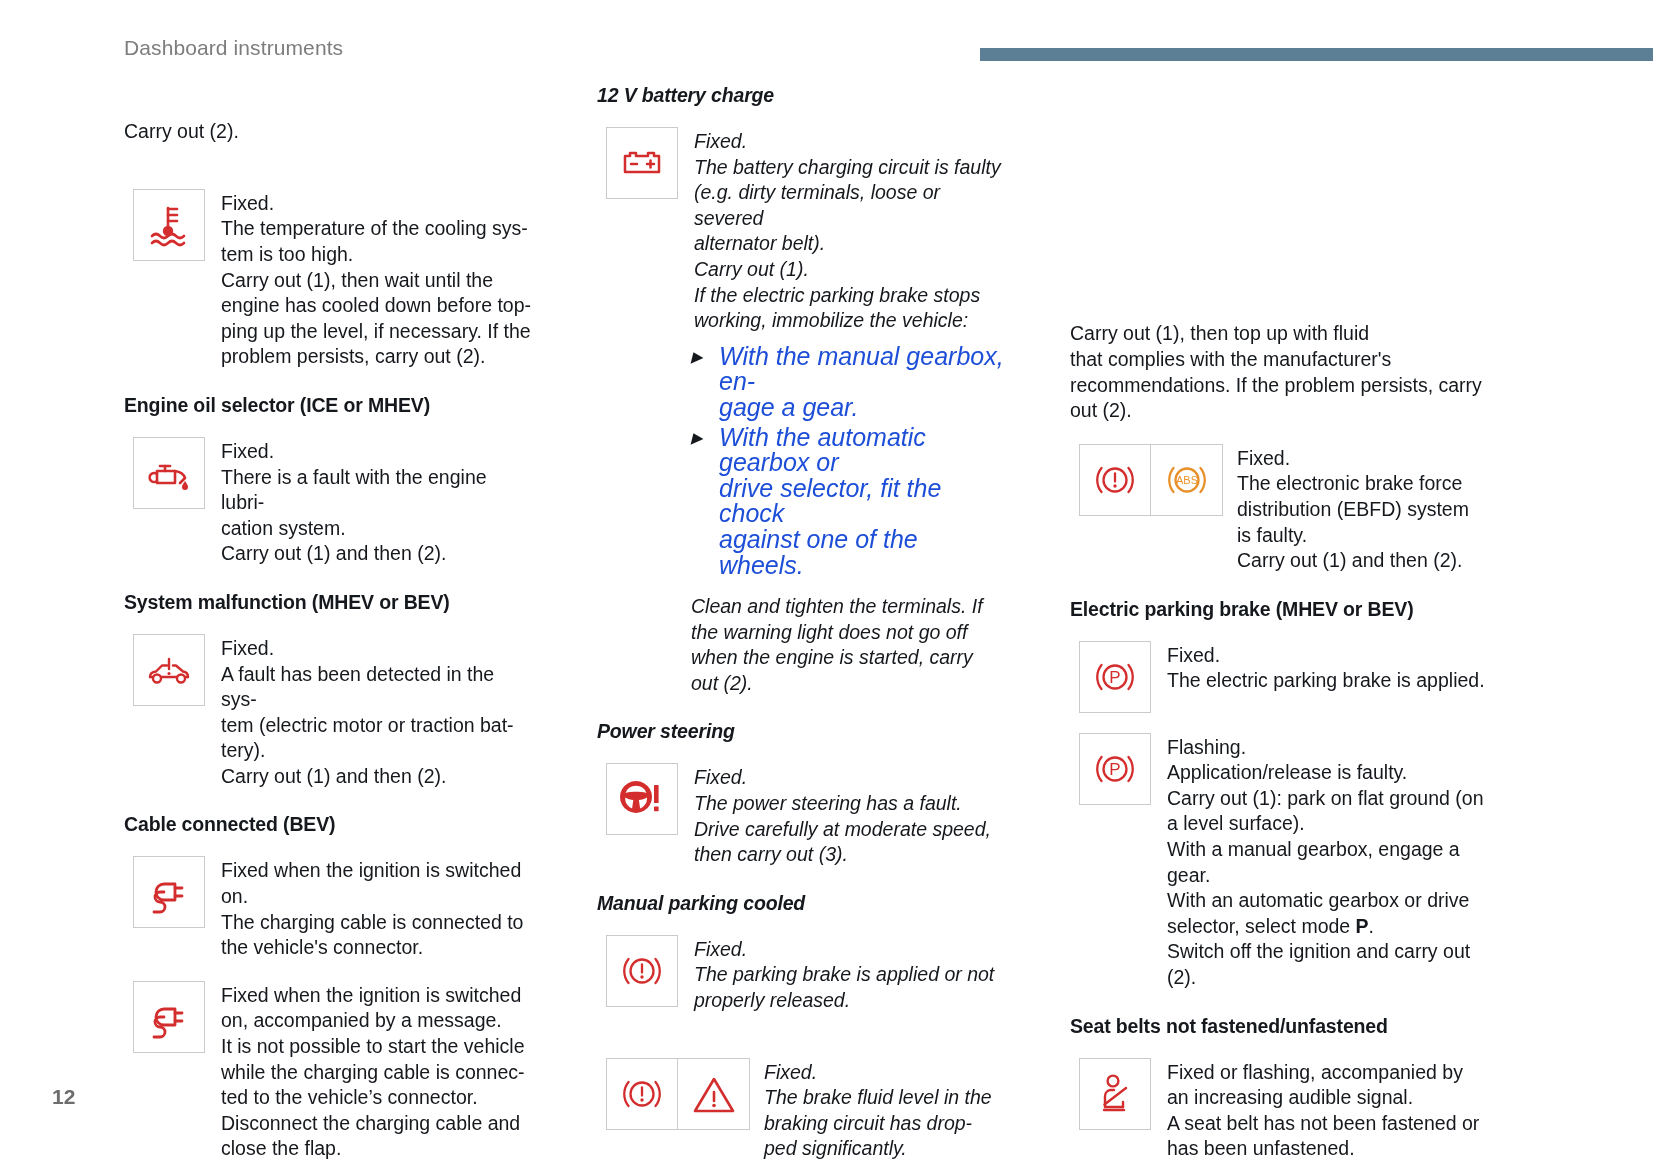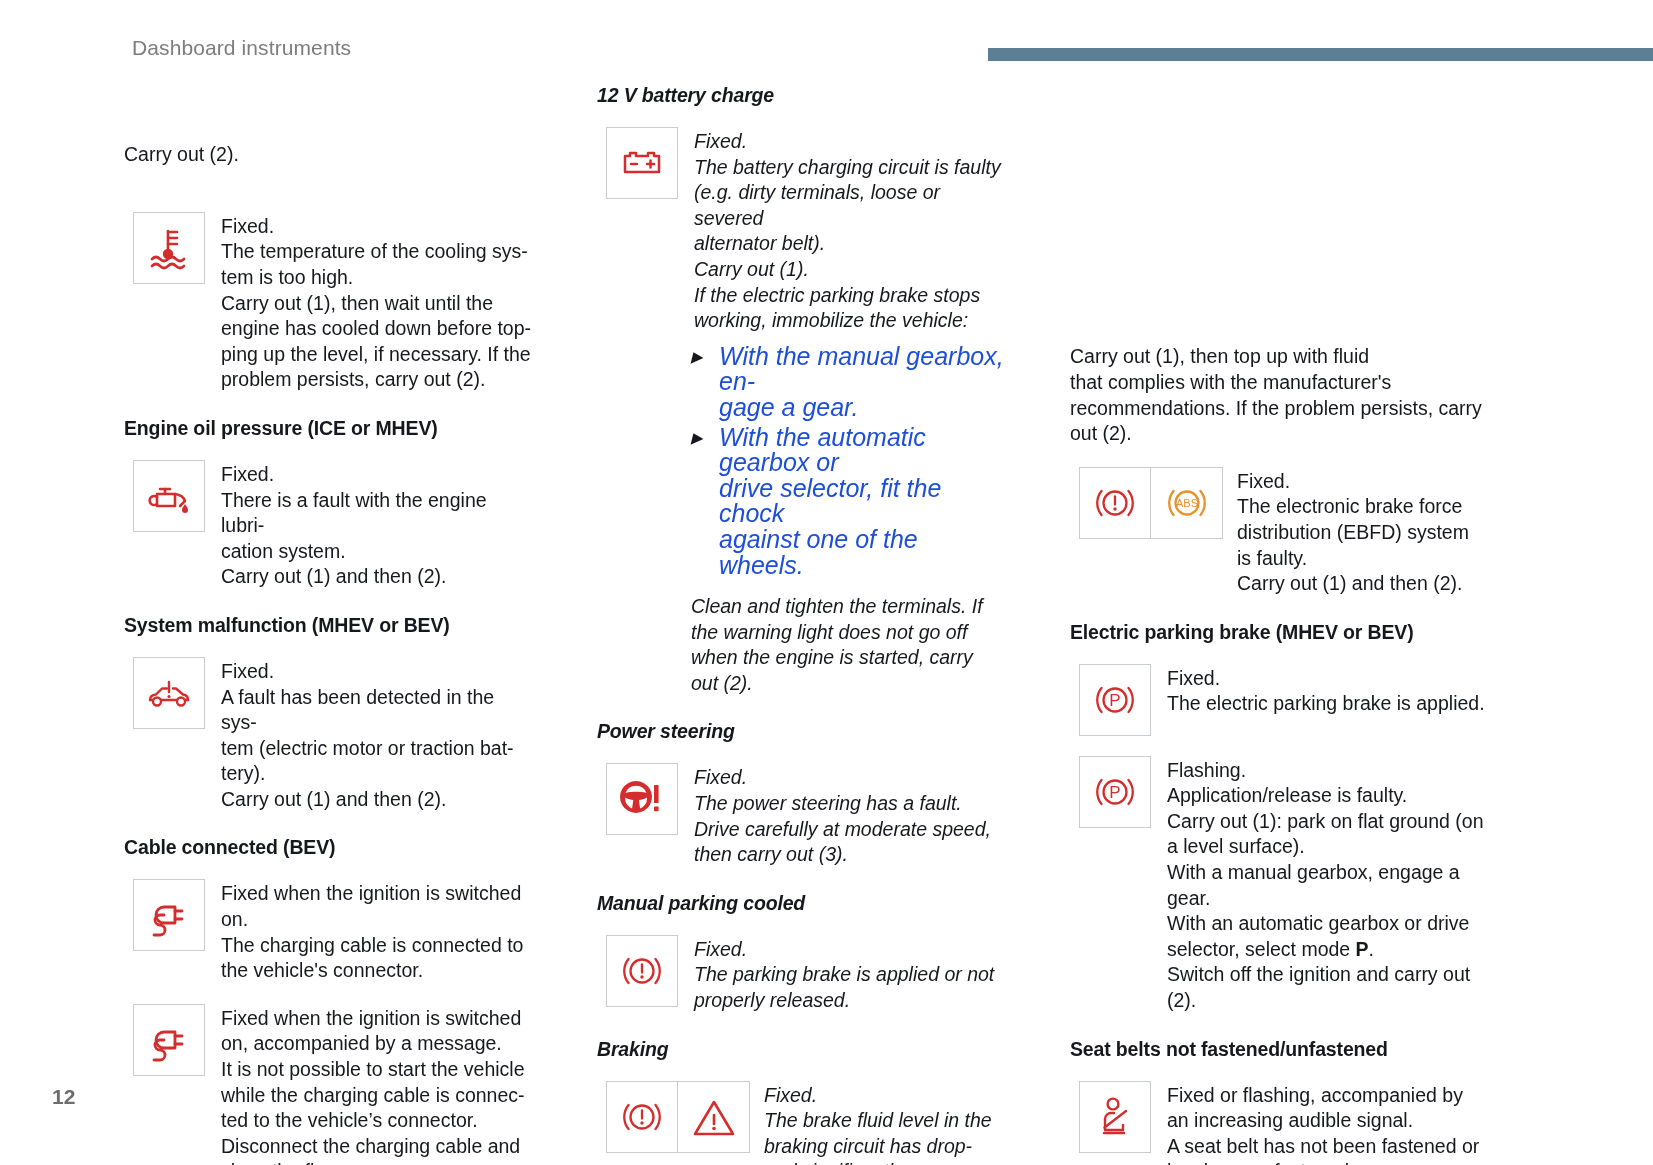--- a/index.html
+++ b/index.html
@@ -12,21 +12,21 @@
     background: #ffffff;
     font-family: "Liberation Sans", sans-serif;
     color: #1a1a1a;
     position: relative;
     overflow: hidden;
   }
 
   
   .header-bar {
     position: absolute;
-    top: 0; left: 8px;
+    top: 0; left: 0;
     width: 1617px;
     height: 78px;
     text-align: center;
   }
   .header-title {
     position: absolute;
     left: 124px;
     top: 36px;
     font-size: 21px;
     color: #7d7d7d;
@@ -193,21 +193,21 @@
         <div class="entry-text">Fixed.
 The temperature of the cooling sys-
 tem is too high.
 Carry out (1), then wait until the
 engine has cooled down before top-
 ping up the level, if necessary. If the
 problem persists, carry out (2).</div>
       </div>
 
       <div class="spacer-24"></div>
-      <h3 class="section-title">Engine oil pressure (ICE or MHEV)</h3>
+      <h3 class="section-title">Engine oil selector (ICE or MHEV)</h3>
       <div class="spacer-20"></div>
 
       <div class="entry entry-indent">
         <div class="icon-col">
           <div class="icon-box">
             <svg width="52" height="52" viewBox="0 0 52 52" aria-hidden="true">
               <g stroke="#d42d2d" fill="none" stroke-width="2.6" stroke-linecap="round" stroke-linejoin="round">
                 <path d="M14 24 h18 v12 h-18 z"></path>
                 <path d="M32 24 q8 1 10 7 l-5 5"></path>
                 <path d="M14 27 a4.5 4.5 0 1 0 0 7"></path>
@@ -389,21 +389,20 @@
               <circle cx="27" cy="33" r="1.7" fill="#d42d2d"></circle>
             </svg>
           </div>
         </div>
         <div class="entry-text">Fixed.
 The parking brake is applied or not
 properly released.</div>
       </div>
 
       <div class="spacer-24"></div>
-      <h3 class="section-title">Braking</h3>
       <div class="spacer-20"></div>
 
       <div class="entry entry-indent">
         <div class="icon-col">
           <div class="icon-box">
             <svg width="54" height="54" viewBox="0 0 54 54" aria-hidden="true">
               <g stroke="#d42d2d" fill="none" stroke-width="2.3" stroke-linecap="round">
                 <circle cx="27" cy="27" r="11.5"></circle>
                 <path d="M27 20.5 v8"></path>
                 <path d="M13.5 15 a19 19 0 0 0 0 24"></path>

